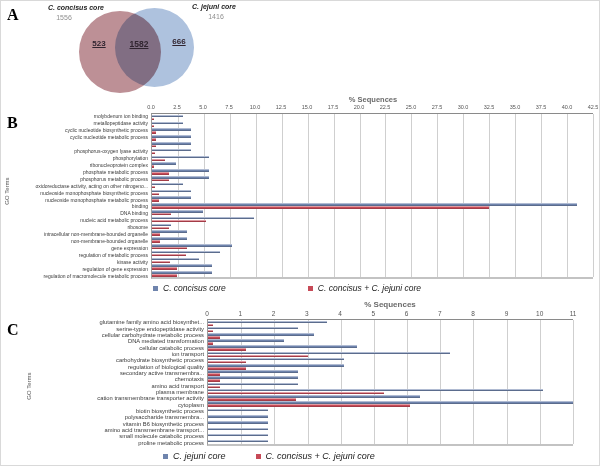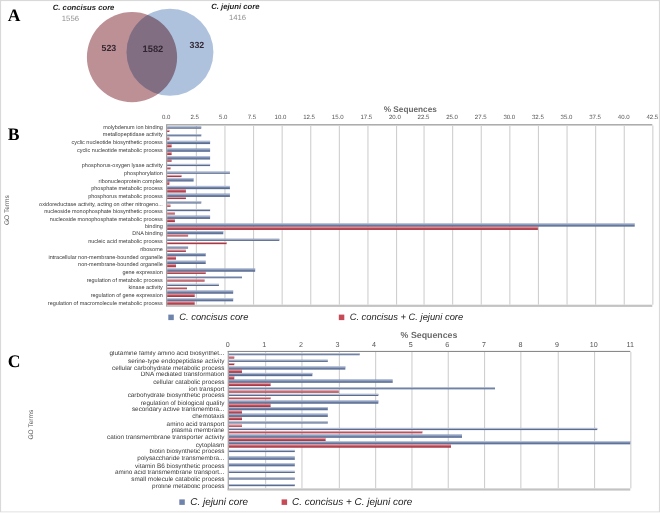--- a/index.html
+++ b/index.html
@@ -4,21 +4,21 @@
 <style>
   html,body{margin:0;padding:0;background:#fff;}
   #figure{position:relative;width:598px;height:464px;background:#fff;border:1px solid #d9d9d9;
           font-family:"Liberation Sans", sans-serif;overflow:hidden;}
   .panel-letter{position:absolute;font-family:"Liberation Serif", serif;font-weight:bold;
                 font-size:16px;color:#000;}
   
   .venn-circle{position:absolute;border-radius:50%;mix-blend-mode:multiply;}
   .venn-title{position:absolute;font-size:7px;font-weight:bold;font-style:italic;color:#1c1c1c;text-align:center;}
   .venn-total{position:absolute;font-size:7px;color:#8f8f8f;text-align:center;}
-  .venn-num{position:absolute;font-size:8px;font-weight:bold;color:#312530;text-align:center;z-index:3;}
+  .venn-num{position:absolute;font-size:8px;font-weight:bold;color:#312530;text-align:center;z-index:3;text-decoration:underline;}
   
   .chart{position:absolute;}
   .chart-title{position:absolute;top:0;text-align:center;font-size:7.5px;font-weight:bold;color:#6a6a6a;}
   .ticks{position:absolute;height:8px;}
   .tick{position:absolute;transform:translateX(-50%);font-size:5.5px;color:#555;white-space:nowrap;}
   .labels{position:absolute;display:flex;flex-direction:column;}
   .cat{flex:1;display:flex;align-items:center;justify-content:flex-end;
        white-space:nowrap;overflow:hidden;padding-right:3px;color:#3a3a3a;min-height:0;}
   .plot{position:absolute;display:flex;flex-direction:column;
         border-top:1.5px solid #8a8a8a;border-left:1px solid #9a9a9a;border-bottom:2px solid #c3c3c3;
@@ -49,21 +49,21 @@
   <div class="venn-total" style="left:25px;top:13px;width:76px;">1556</div>
 
   <div class="venn-title" style="left:165px;top:2px;width:96px;">C. jejuni core</div>
   <div class="venn-total" style="left:185px;top:12px;width:60px;">1416</div>
 
   <div class="venn-circle" style="left: 78px; top: 10px; width: 82px; height: 82px; background: rgb(189, 144, 150);"></div>
   <div class="venn-circle" style="left: 114px; top: 7px; width: 79px; height: 79px; background: rgb(174, 194, 222);"></div>
 
   <div class="venn-num" style="left:80px;top:38px;width:36px;">523</div>
   <div class="venn-num" style="left:119px;top:38px;width:38px;font-size:8.5px;">1582</div>
-  <div class="venn-num" style="left:160px;top:36px;width:36px;">332</div>
+  <div class="venn-num" style="left:160px;top:36px;width:36px;">666</div>
 
   <span class="panel-letter" style="left:6px;top:113px;">B</span>
   <div class="ylab" style="left:-17px;top:185px;width:50px;">GO Terms</div>
 
   <div class="chart" id="chartB" style="left:28px;top:94px;width:566px;height:186px;">
     <div class="chart-title" style="left:122px;right:0;">% Sequences</div>
     <div class="ticks" style="left:122px;right:2px;top:9px;">
         <span class="tick" style="left: 0%;">0.0</span>
         <span class="tick" style="left: 5.88235%;">2.5</span>
         <span class="tick" style="left: 11.7647%;">5.0</span>

